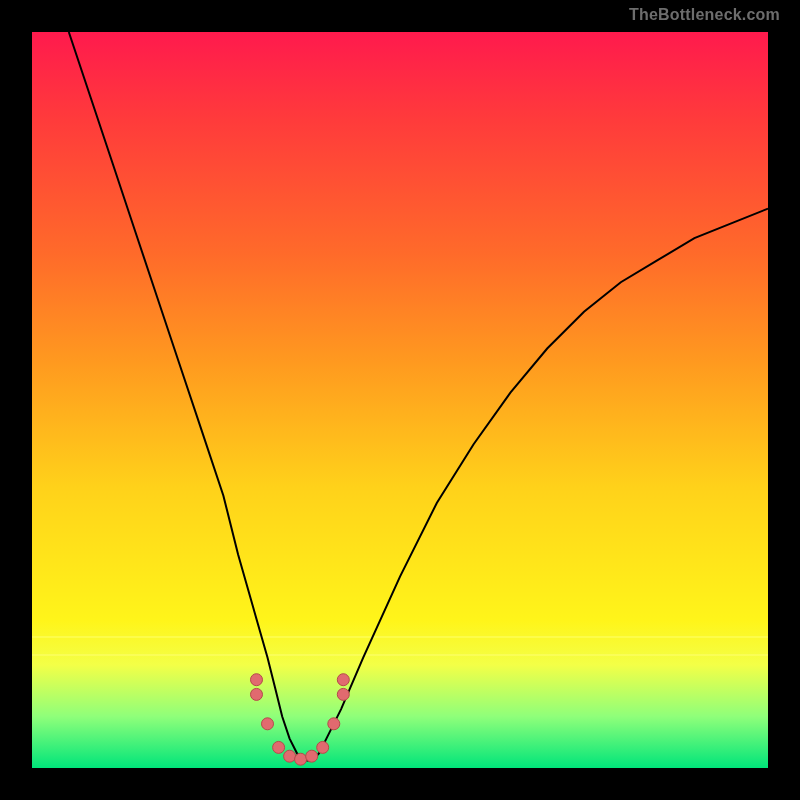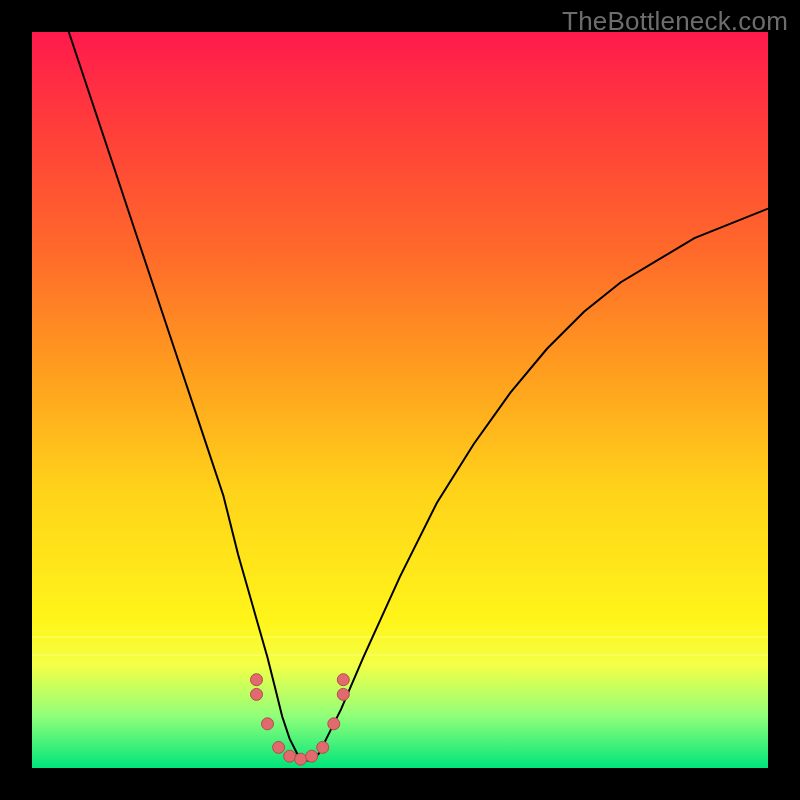--- a/index.html
+++ b/index.html
@@ -35,24 +35,24 @@
       #ffd21a 62%,
       #fff51a 80%,
       #f3ff47 86%,
       #8fff7a 93%,
       #00e57a 100%
     );
   }
   .watermark {
     position: absolute;
     top: 6px;
-    right: 12px;
+    right: 20px;
     color: #6d6d6d;
-    font-size: 26px;
-    font-weight: 400;
+    font-size: 16px;
+    font-weight: 700;
     letter-spacing: 0.2px;
     user-select: none;
   }
   svg.overlay {
     position: absolute;
     left: 0;
     top: 0;
     width: 736px;
     height: 736px;
     overflow: visible;

